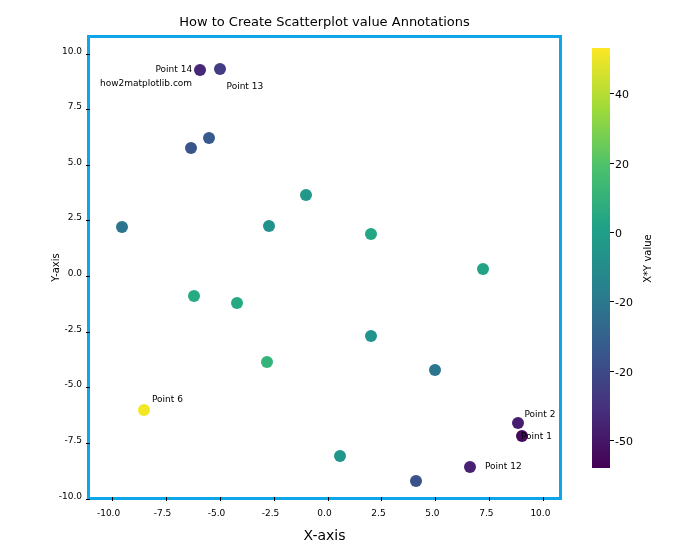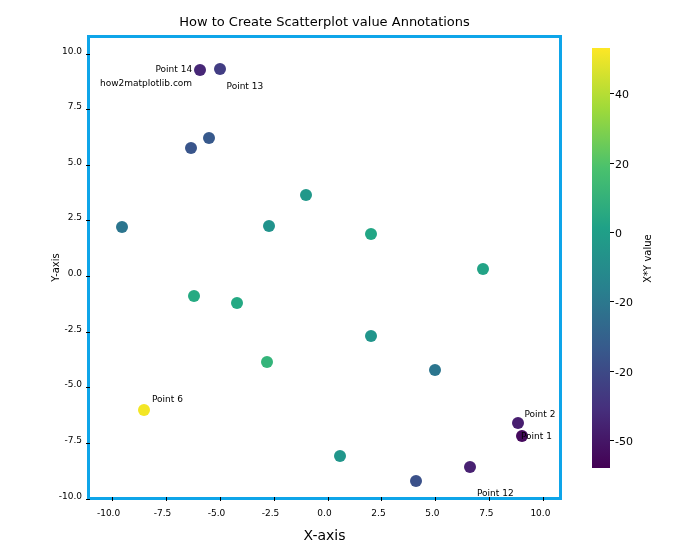--- a/index.html
+++ b/index.html
@@ -70,21 +70,21 @@
       <div class="dot" style="left: 345.455px; top: 331.507px; background: rgb(43, 117, 142);"></div>
       <div class="dot" style="left: 177.045px; top: 323.72px; background: rgb(52, 180, 122);"></div>
       <div class="dot" style="left: 118.75px; top: 100.12px; background: rgb(55, 89, 140);"></div>
       <div class="dot" style="left: 215.909px; top: 156.854px; background: rgb(33, 152, 138);"></div>
       <div class="ann" style="right: 366.886px; top: 27.2608px;">Point 14</div>
       <div class="ann" style="left: 136.545px; top: 44px;">Point 13</div>
       <div class="ann" style="right: 366.886px; top: 40.61px;">how2matplotlib.com</div>
       <div class="ann" style="left: 41.9773px; top: 356.555px; padding-left: 20px;">Point 6</div>
       <div class="ann" style="left: 434.5px; top: 371.904px;">Point 2</div>
       <div class="ann" style="left: 431px; top: 394.254px;">Point 1</div>
-      <div class="ann" style="left: 387px; top: 451px;">Point 12</div>
+      <div class="ann" style="left: 387px; top: 424px; padding-left: 8px;">Point 12</div>
     </div>
 </div>
 
 <div class="cbar-wrap">
   <div class="cbar"></div>
 </div>
 <div class="clabel">
     <span>X*Y value</span>
   </div>
 

